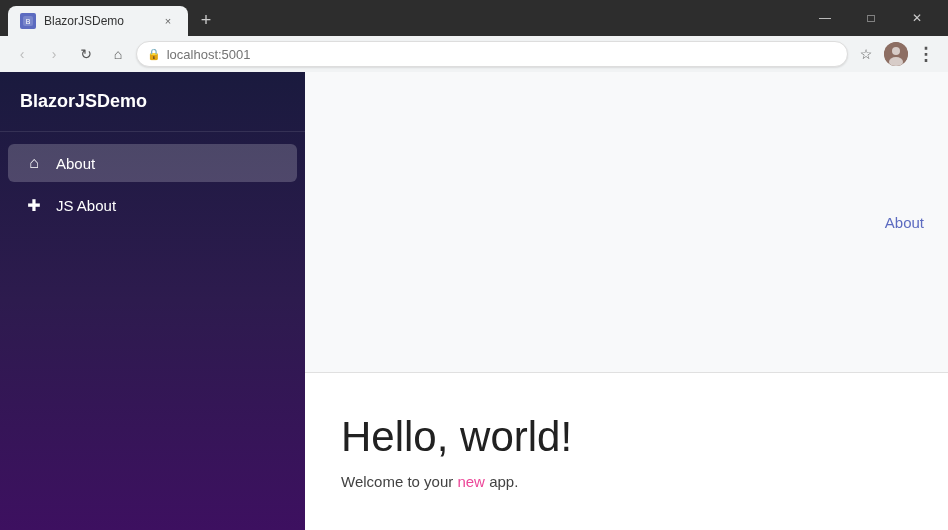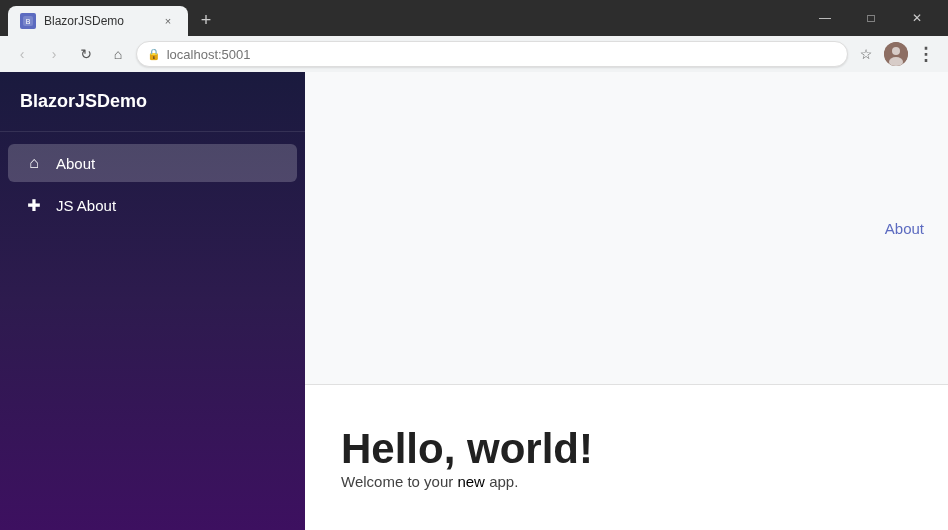--- a/index.html
+++ b/index.html
@@ -250,32 +250,32 @@
       display: flex;
       flex-direction: column;
     }
 
     .content-area {
       padding: 40px 36px;
     }
 
     .page-heading {
       font-size: 42px;
-      font-weight: 700;
+      font-weight: 400;
       color: #212121;
-      margin-bottom: 0;
+      margin-bottom: 12px;
     }
 
     .page-subtitle {
       font-size: 15px;
       color: #424242;
     }
 
     .text-highlight {
-      color: #000000;
+      color: #ec4899;
     }
   </style>
 </head>
 <body>
 
 <div class="browser-chrome">
 
   <div class="tab-bar">
     <div class="tab-active">
       <div class="tab-favicon">

